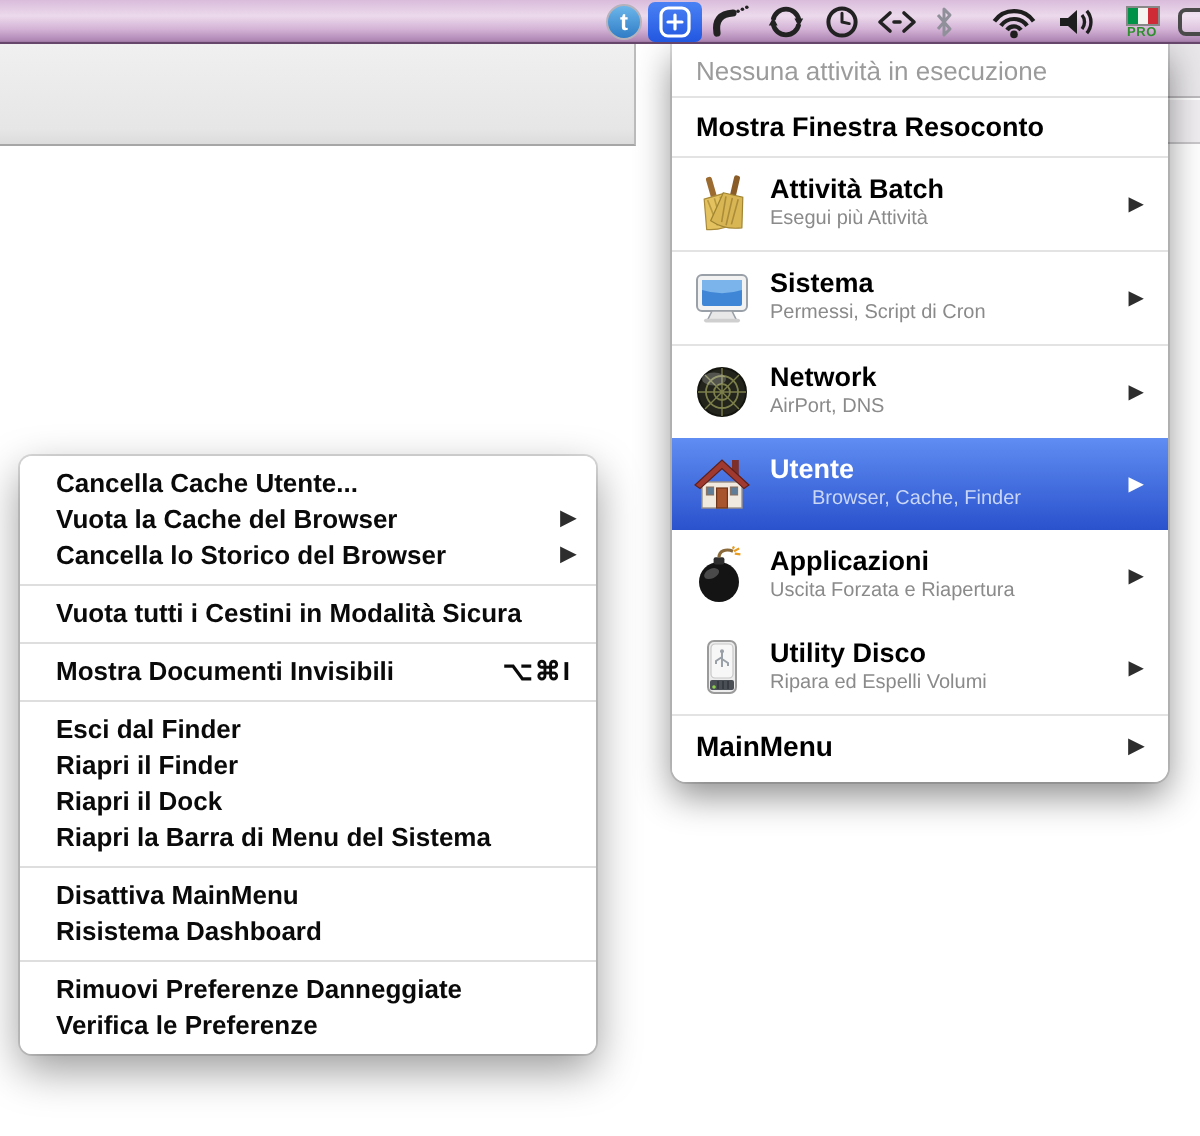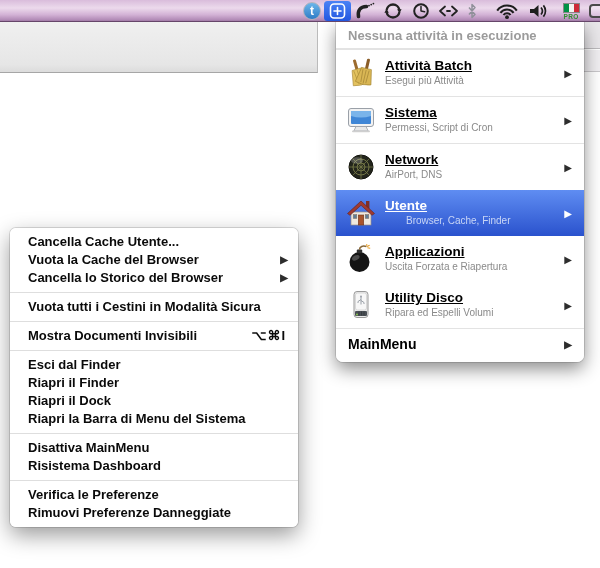--- a/index.html
+++ b/index.html
@@ -48,28 +48,28 @@
   .bg-strip-b { position:absolute; left:584px; top:50px; width:16px; height:22px;
     background:#f0eef1; border-bottom:1px solid #c9c7ca; z-index:1; }
 
   
   .right-menu {
     position:absolute; left:336px; top:22px; width:248px; z-index:6;
     background:rgba(255,255,255,0.97);
     border-radius:0 0 7px 7px; padding-bottom:4px;
     box-shadow:0 7px 18px rgba(0,0,0,0.45), 0 0 0 1px rgba(0,0,0,0.12);
   }
-  .rm-status { padding:6px 12px 5px; font-size:13px; font-weight:700; color:#9b9b9b; }
+  .rm-status { padding:6px 12px 5px; font-size:13px; font-weight:400; color:#9b9b9b; }
   .rm-sep { height:1px; background:#e3e3e3; }
   .rm-show { padding:7px 12px; font-size:13.5px; font-weight:700; color:#000; }
   .rm-item { height:46px; display:flex; align-items:center; padding:0 12px 0 10px; }
   .rm-icon { width:30px; height:30px; flex:none; margin-right:9px; }
   .rm-icon svg { width:30px; height:30px; display:block; }
   .rm-text { flex:1; display:flex; flex-direction:column; justify-content:center; min-width:0; }
-  .rm-title { font-size:13.5px; font-weight:700; color:#000; line-height:16px;text-decoration:underline; }
+  .rm-title { font-size:13.5px; font-weight:700; color:#000; line-height:16px; }
   .rm-sub { font-size:10px; color:#8a8a8a; line-height:14px; }
   .rm-arrow { font-size:10px; color:#2d2d2d; flex:none; margin-left:4px; }
   .rm-item.selected { background:linear-gradient(180deg,#5f8df2 0%,#2a52cd 100%); }
   .rm-item.selected .rm-title { color:#fff; }
   .rm-item.selected .rm-sub { color:#c9d6f6;padding-left:21px; }
   .rm-item.selected .rm-arrow { color:#fff; }
   .rm-footer { display:flex; align-items:center; padding:7px 12px 6px; font-size:14px; font-weight:700; color:#000; }
   .rm-footer .rm-arrow { margin-left:auto; }
 
   
@@ -171,20 +171,21 @@
 
 <div class="bg-window"></div>
 <div class="bg-strip-a"></div>
 <div class="bg-strip-b"></div>
 
 <div class="right-menu">
 
   <div class="rm-status">Nessuna attività in esecuzione</div>
   <div class="rm-sep"></div>
 
+  <div class="rm-show">Mostra Finestra Resoconto</div>
   <div class="rm-sep"></div>
 
   <div class="rm-item">
     <span class="rm-icon">
       <svg viewBox="0 0 30 30">
         <g transform="rotate(-16 12 15)">
           <rect x="10.5" y="1" width="3" height="11" rx="1.2" fill="#9c6b2f"></rect>
           <path d="M7 11 L17 11 L20 26 Q12 29 4 26 Z" fill="#e3c25f" stroke="#a98a38" stroke-width="0.6"></path>
           <path d="M8.5 12 L9.8 25.5 M12 12 L12 26.5 M15 12 L14.6 25.5" stroke="#b89a40" stroke-width="0.8" fill="none"></path>
         </g>
@@ -348,18 +349,18 @@
   <div class="lm-item">
     <span class="lm-label">Disattiva MainMenu</span>
   </div>
   <div class="lm-item">
     <span class="lm-label">Risistema Dashboard</span>
   </div>
 
   <div class="lm-sep"></div>
 
   <div class="lm-item">
+    <span class="lm-label">Rimuovi Preferenze Danneggiate</span>
+  </div>
+  <div class="lm-item">
     <span class="lm-label">Verifica le Preferenze</span>
   </div>
-  <div class="lm-item">
-    <span class="lm-label">Rimuovi Preferenze Danneggiate</span>
-  </div>
 </div>
 
 </body></html>

